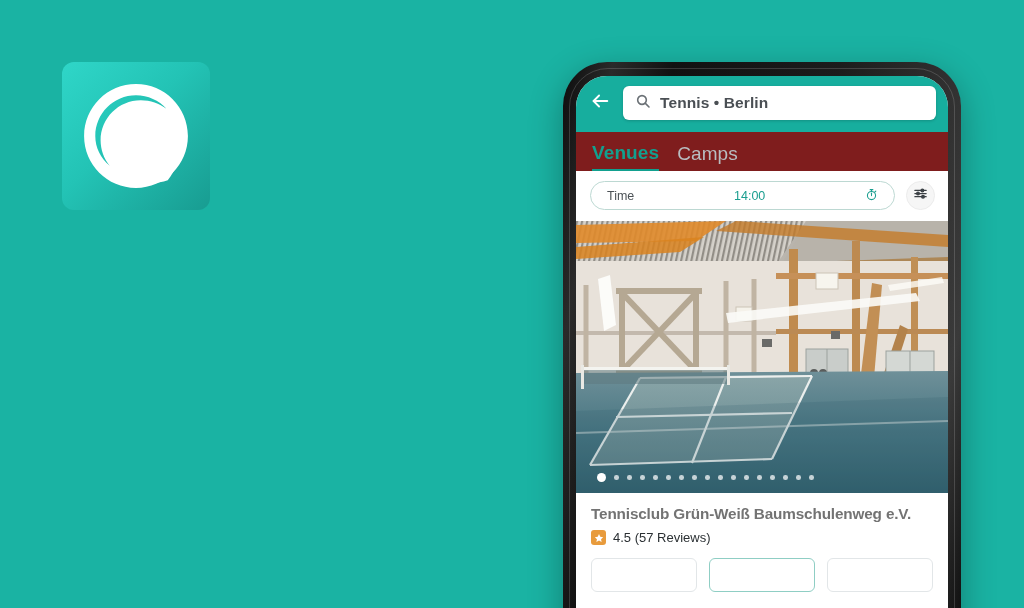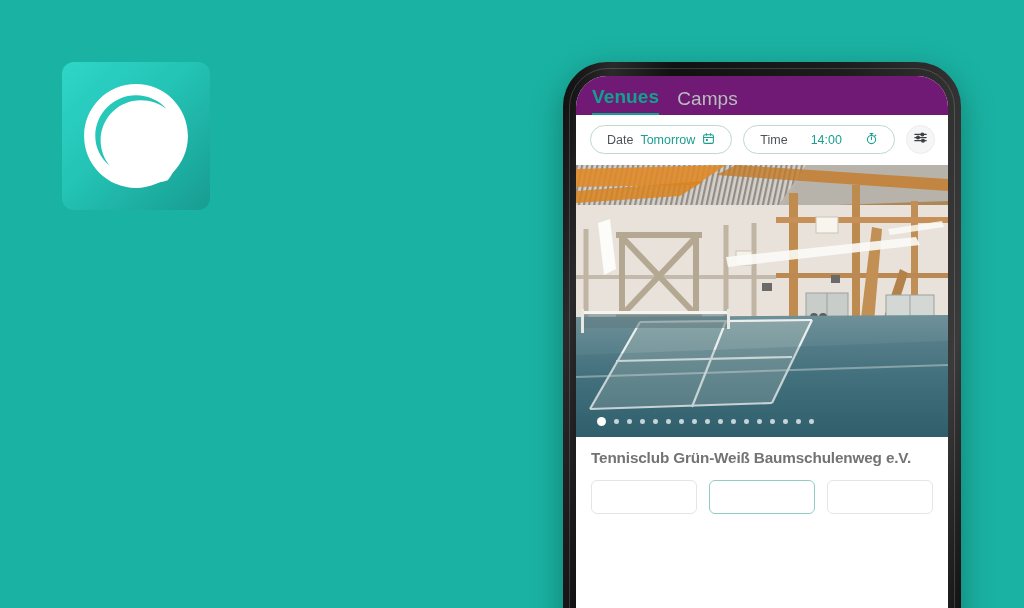--- a/index.html
+++ b/index.html
@@ -89,24 +89,24 @@
     font-size: 15.5px;
     font-weight: bold;
     color: #4a4f54;
     letter-spacing: .1px;
     white-space: nowrap;
   }
 
   
   .tabs {
     display: flex;
-    align-items: flex-end;
+    align-items: center;
     gap: 18px;
     padding: 10px 16px 0 16px;
-    background: #701a75;
+    background: #7f1d1d;
   }
   .tab {
     font-size: 19px;
     padding-bottom: 5px;
     color: #b9bdc0;
     font-weight: normal;
     letter-spacing: .1px;
     white-space: nowrap;
   }
   .tab.active {
@@ -235,45 +235,51 @@
       <path fill="#ffffff" d="M86.8 46.6c.4 2.9.2 5.9-.6 8.9-4 15-17.6 26-33.8 26-10.6 0-20.2-4.7-26.7-12.1 7.9 12.2 21.6 20.3 37.2 20.3 4.9 0 9.6-.8 14-2.3 6.2-7.5 10-17.1 10-27.5 0-4.6-.7-9-2.1-13.3z"></path>
       <path fill="#ffffff" d="M72.6 38.9c4.3 3.9 7 9.5 7 15.8 0 11.8-9.5 21.3-21.3 21.3-7.9 0-14.8-4.3-18.5-10.6 5.2 5.3 12.4 8.6 20.4 8.6 13.6 0 24.8-9.5 27.6-22.2-2.5-5.3-6.6-9.8-11.6-12.9z"></path>
       <path fill="#ffffff" d="M58.3 41.9c-7 0-12.7 5.7-12.7 12.7 0 3.5 1.4 6.7 3.7 9-1-1.8-1.6-3.9-1.6-6.1 0-7 5.7-12.7 12.7-12.7 2.6 0 5 .8 7 2.1-2.4-3-6.1-5-10.2-5z"></path>
     </svg>
   </span>
 </div>
 
 <div class="phone">
   <div class="screen">
 
+    <div class="app-header">
+      <div class="back-btn">
+        <span>
+          <svg width="22" height="22" viewBox="0 0 24 24" fill="none" stroke="#ffffff" stroke-width="2" stroke-linecap="round" stroke-linejoin="round">
+            <line x1="20" y1="12" x2="5" y2="12"></line>
+            <polyline points="11 18 5 12 11 6"></polyline>
+          </svg>
+        </span>
+      </div>
+      <div class="search-field">
+        <span>
+          <svg width="16" height="16" viewBox="0 0 24 24" fill="none" stroke="#6b7176" stroke-width="2.4" stroke-linecap="round">
+            <circle cx="10.5" cy="10.5" r="6.5"></circle>
+            <line x1="15.6" y1="15.6" x2="21" y2="21"></line>
+          </svg>
+        </span>
+        <span class="search-text" title="Search">Tennis • Berlin</span>
+      </div>
+    </div>
 
     <div class="tabs">
       <div class="tab active">
         <span>Venues</span>
       </div>
       <div class="tab">
         <span>Camps</span>
       </div>
     </div>
 
     <div class="chips">
 
-      <div class="chip chip-date">
-        <span class="chip-label">Date</span>
-        <span class="chip-value">Tomorrow</span>
-        <span>
-          <svg width="13" height="13" viewBox="0 0 24 24" fill="none" stroke="#1a9e8f" stroke-width="2" stroke-linecap="round">
-            <rect x="3" y="5" width="18" height="16" rx="2.5"></rect>
-            <line x1="3" y1="10" x2="21" y2="10"></line>
-            <line x1="8" y1="3" x2="8" y2="6"></line>
-            <line x1="16" y1="3" x2="16" y2="6"></line>
-            <rect x="7" y="13" width="4" height="3.4" rx="1" fill="#1a9e8f" stroke="none"></rect>
-          </svg>
-        </span>
-      </div>
 
       <div class="chip chip-time">
         <span class="chip-label">Time</span>
         <span class="chip-value">14:00</span>
         <span>
           <svg width="13" height="13" viewBox="0 0 24 24" fill="none" stroke="#1a9e8f" stroke-width="2" stroke-linecap="round">
             <circle cx="12" cy="14" r="7.5"></circle>
             <line x1="12" y1="14" x2="12" y2="9.5"></line>
             <line x1="9.5" y1="3" x2="14.5" y2="3"></line>
             <line x1="12" y1="3" x2="12" y2="6.3"></line>
@@ -416,20 +422,28 @@
         <span class="dot"></span>
         <span class="dot"></span>
         <span class="dot"></span>
         <span class="dot"></span>
         <span class="dot"></span>
       </div>
     </div>
 
     <div class="venue">
       <div class="venue-title">Tennisclub Grün-Weiß Baumschulenweg e.V.</div>
+      <div class="rating-row">
+        <span class="star-badge">
+          <svg width="10" height="10" viewBox="0 0 24 24" fill="#ffffff">
+            <polygon points="12,2.5 15.1,9.1 22,9.9 16.9,14.7 18.3,21.5 12,18.1 5.7,21.5 7.1,14.7 2,9.9 8.9,9.1"></polygon>
+          </svg>
+        </span>
+        <span class="rating-text">4.5 (57 Reviews)</span>
+      </div>
     </div>
 
     <div class="slots">
       <div class="slot"></div>
       <div class="slot selected"></div>
       <div class="slot"></div>
     </div>
 
   </div>
 </div>

